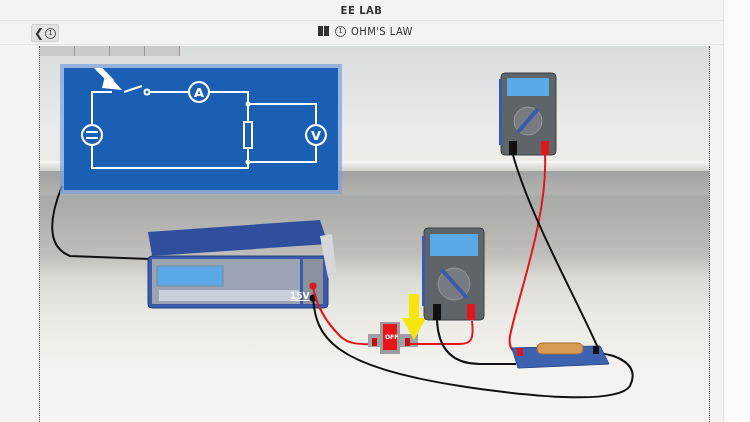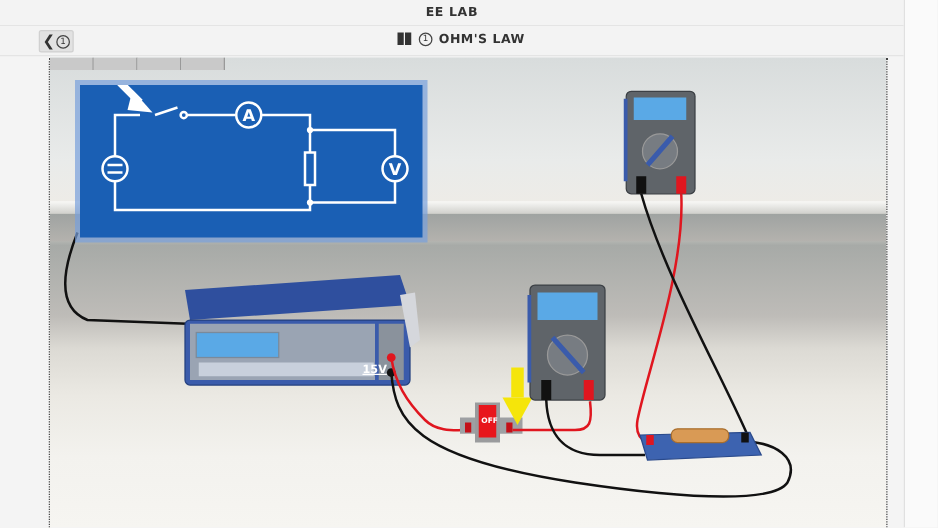--- a/index.html
+++ b/index.html
@@ -6,21 +6,21 @@
   html, body { width: 750px; height: 422px; overflow: hidden; background: #f4f4f4; font-family: "DejaVu Sans", sans-serif; }
   .app { position: relative; width: 750px; height: 422px; }
   .right-gutter { position: absolute; left: 723px; top: 0; width: 27px; height: 422px; background: #fafafa; border-left: 1px solid #e0e0e0; }
   .titlebar { position: absolute; left: 0; top: 0; width: 723px; height: 21px; background: #f3f3f3; border-bottom: 1px solid #e4e4e4; display: flex; align-items: center; justify-content: center; }
   .titlebar span { font-size: 10px; font-weight: bold; letter-spacing: 0.5px; color: #333; }
   .toolbar { position: absolute; left: 0; top: 21px; width: 723px; height: 24px; background: #f3f3f3; border-bottom: 1px solid #e4e4e4; }
   .back-btn { position: absolute; left: 31px; top: 3px; width: 28px; height: 18px; background: #e2e2e2; border: 1px solid #d0d0d0; border-radius: 2px; display: flex; align-items: center; justify-content: center; gap: 1px; cursor: pointer; }
   .back-btn .chev { font-size: 12px; font-weight: bold; color: #333; line-height: 1; }
   .circ-num { display: inline-flex; align-items: center; justify-content: center; width: 11px; height: 11px; border: 1px solid #444; border-radius: 50%; font-size: 7px; color: #333; line-height: 1; }
   .page-title { position: absolute; left: 318px; top: 4px; display: flex; align-items: center; gap: 5px; }
-  .page-title .label { font-size: 10px; font-weight: bold; color: #333; letter-spacing: 0.4px; }
+  .page-title .label { font-size: 10px; font-weight: normal; color: #333; letter-spacing: 0.4px; }
   .book-icon { width: 12px; height: 12px; position: relative; }
   .book-icon:before { content: ""; position: absolute; left: 0; top: 1px; width: 5px; height: 10px; background: #333; }
   .book-icon:after { content: ""; position: absolute; left: 6px; top: 1px; width: 5px; height: 10px; background: #333; }
 
   .stage { position: absolute; left: 40px; top: 46px; width: 669px; height: 376px; overflow: hidden;
     background: linear-gradient(180deg, #d8dcdc 0%, #e9ebea 22%, #efece6 34%, #d9d7d2 36%, #a7aaa7 40%, #bebcb8 55%, #dcdad4 62%, #ebe9e3 72%, #f3f2ee 85%, #f6f5f1 100%); }
   .stage-border-l { position: absolute; left: 39px; top: 46px; width: 1px; height: 376px; border-left: 1px dotted #444; }
   .stage-border-r { position: absolute; left: 709px; top: 46px; width: 1px; height: 376px; border-left: 1px dotted #444; }
   .shelf-top { position: absolute; left: 0; top: 115px; width: 669px; height: 10px; background: linear-gradient(180deg,#f8f8f6,#d0d0cc); }
   .shelf-front { position: absolute; left: 0; top: 125px; width: 669px; height: 22px; background: linear-gradient(180deg,#9fa3a1,#b4b2ae); }

